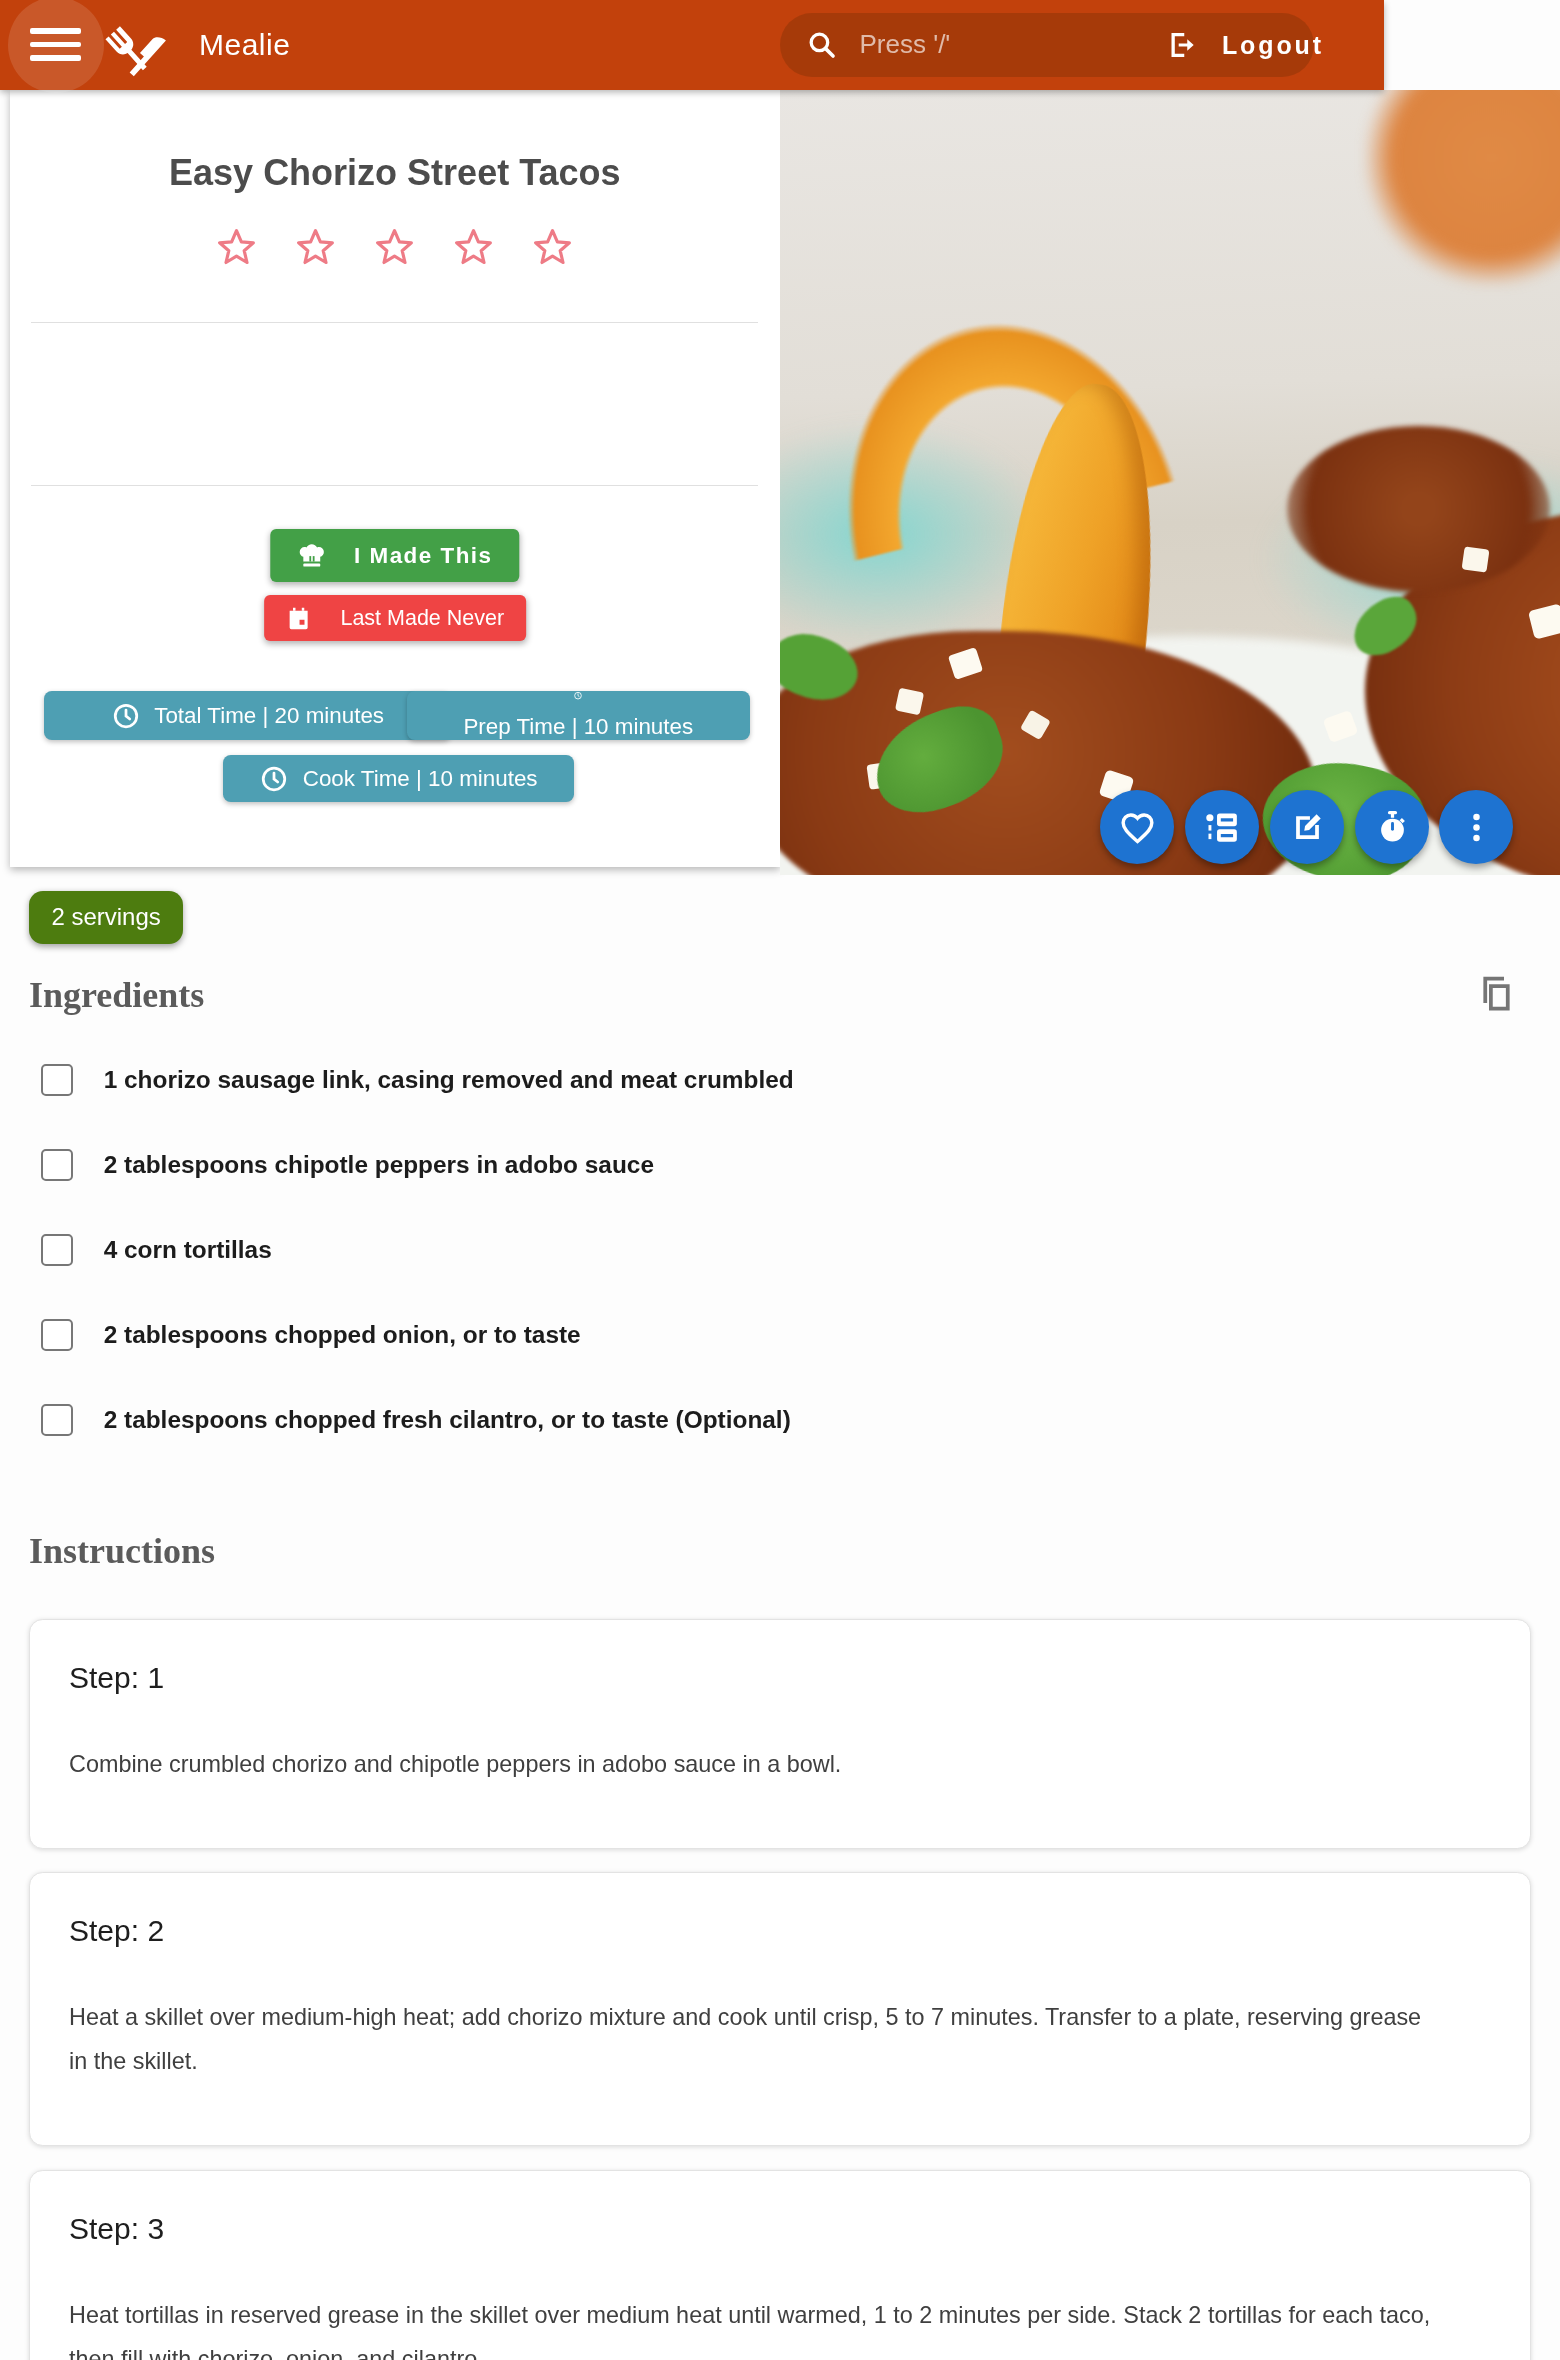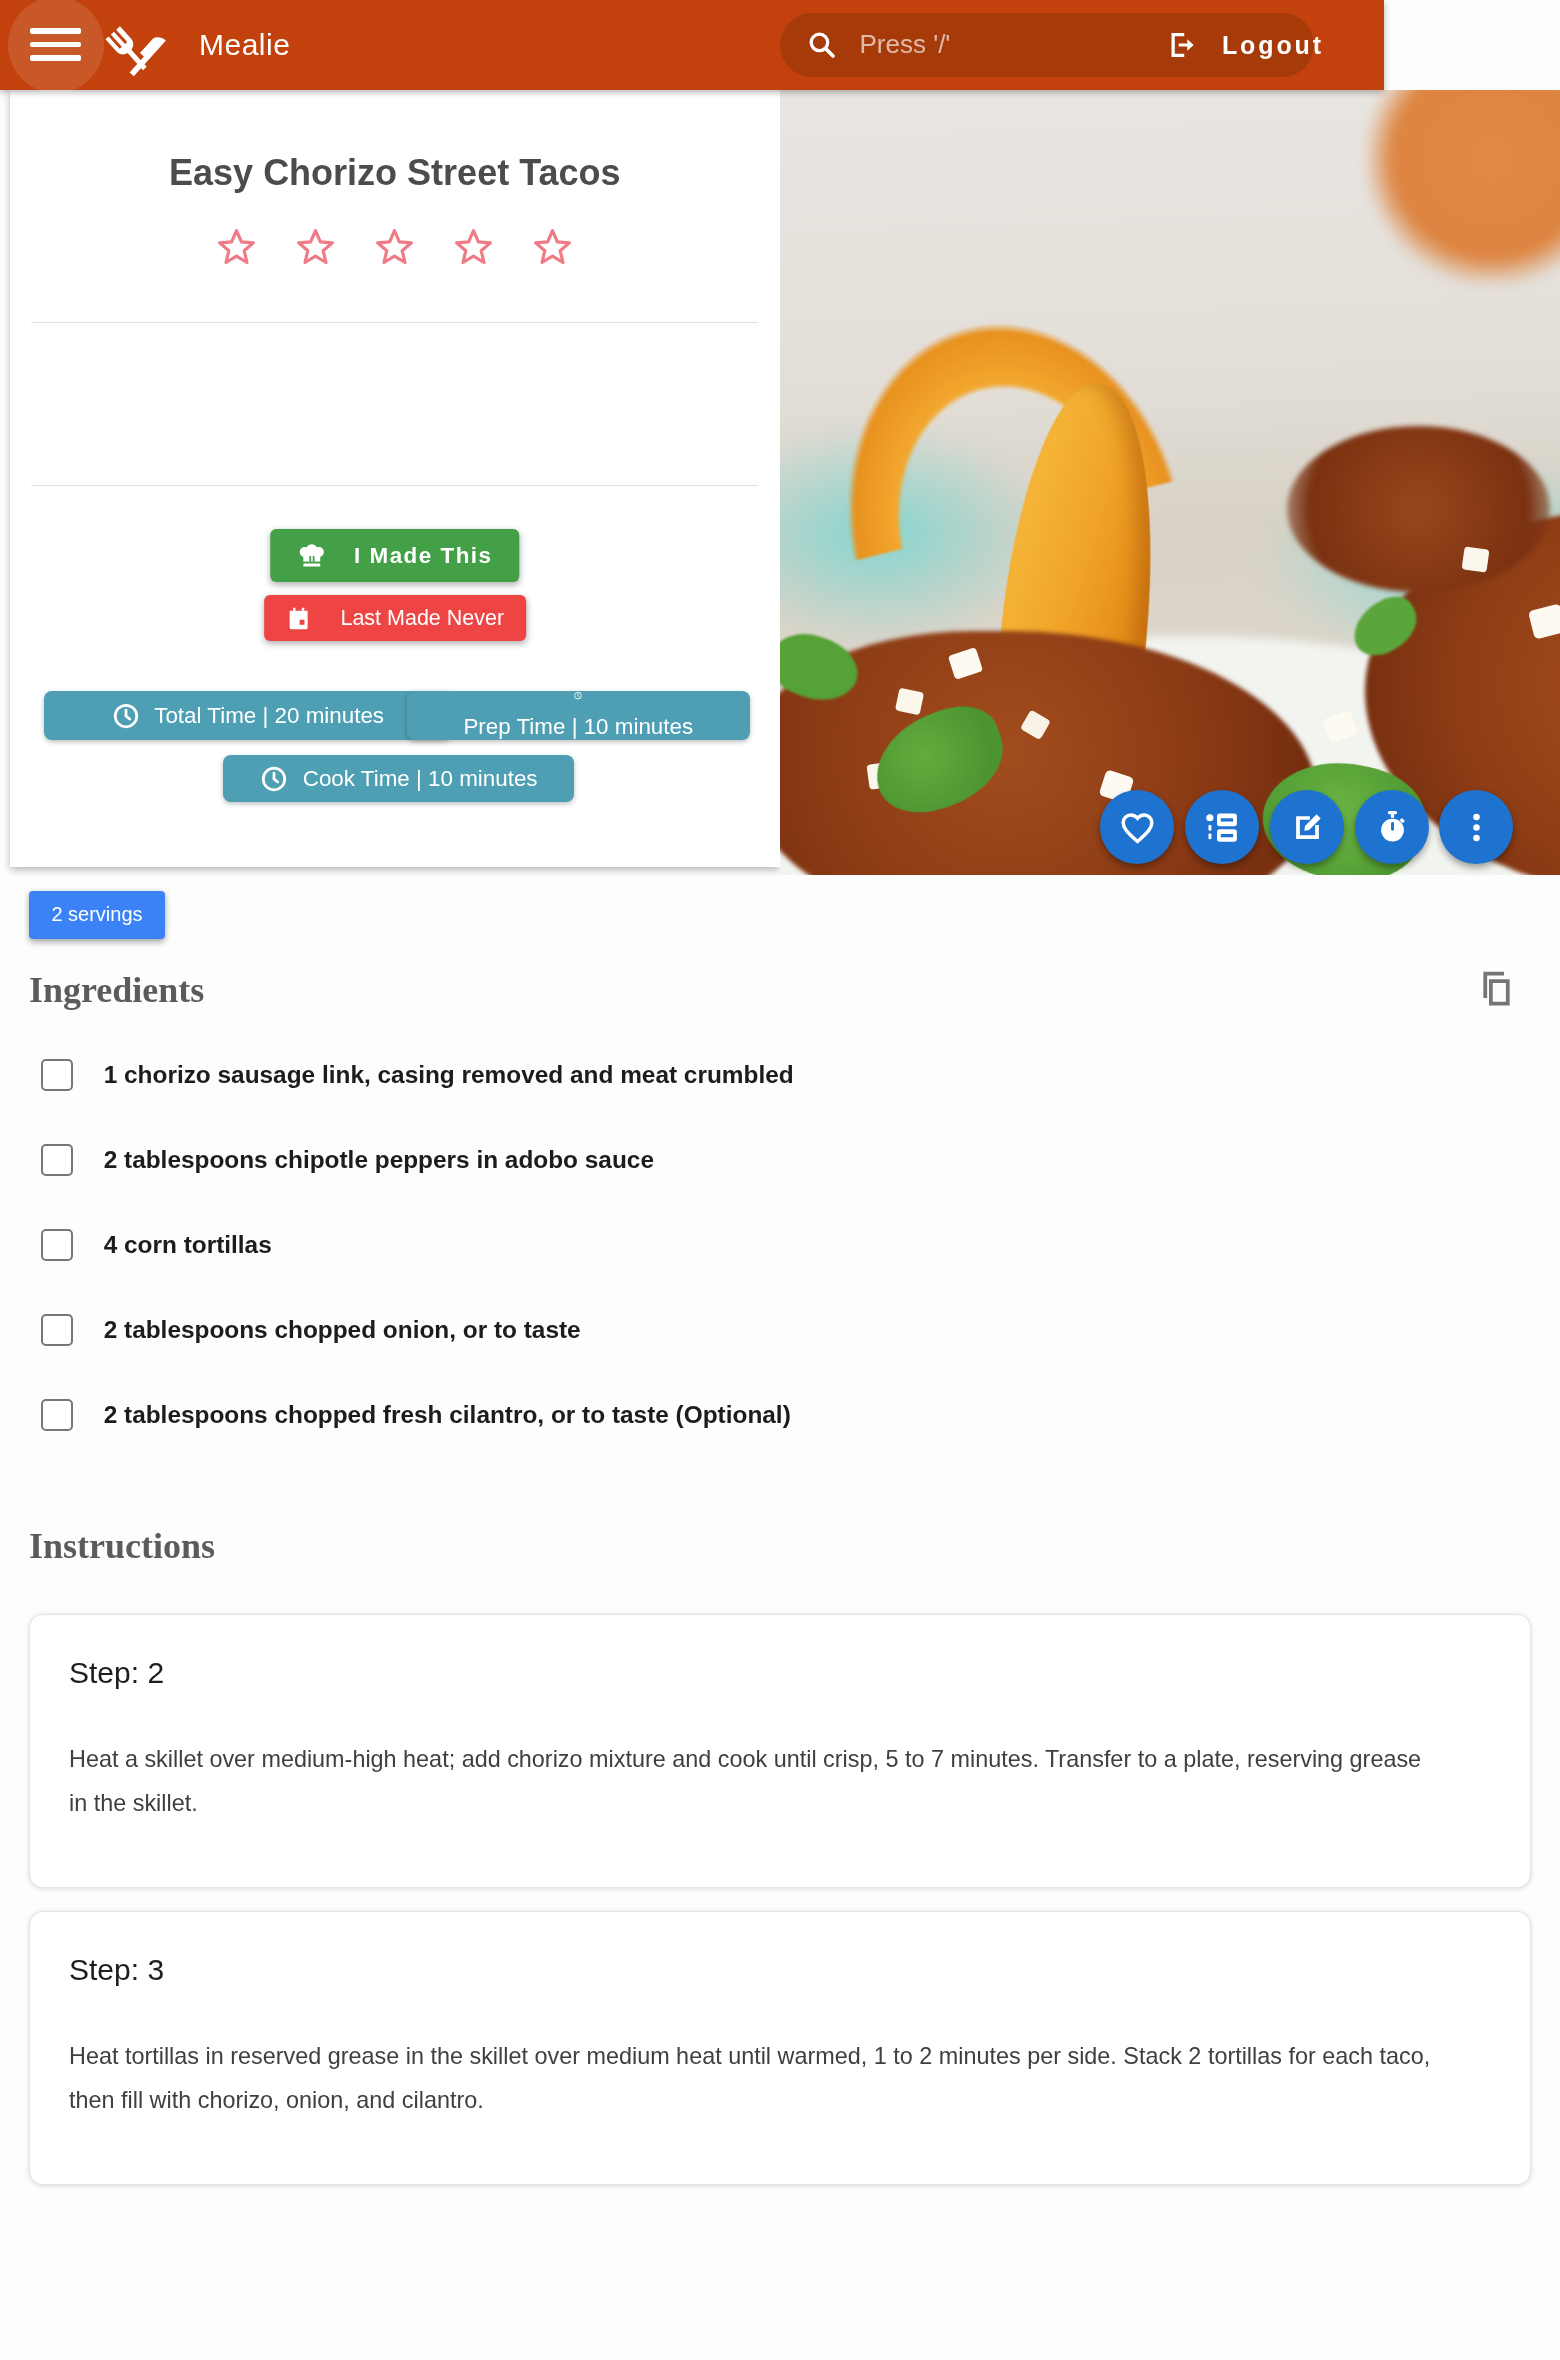--- a/index.html
+++ b/index.html
@@ -46,22 +46,22 @@
   
   .photo { position:absolute; left:780px; top:90px; width:780px; height:785px; overflow:hidden;
            background:linear-gradient(178deg,#e9e6e2 0%,#e2ded7 38%,#d8d2c6 55%,#e3ddd2 100%); z-index:10; }
   .photo div { position:absolute; }
   .fab { position:absolute; width:74px; height:74px; border-radius:50%; background:#1E73D1;
          display:flex; align-items:center; justify-content:center;
          box-shadow:0 3.9px 7.8px rgba(0,0,0,0.35); z-index:20; cursor:pointer; border:none; }
 
   
   .content { position:absolute; left:0; top:875px; width:1560px; padding:0 29px; background:#fdfdfd; }
-  .servings-chip { display:inline-block; margin-top:15.6px; padding:12.7px 22.4px; background:#3b82f6;
-                   color:#fff; font-size:20px; border-radius:4px;
+  .servings-chip { display:inline-block; margin-top:15.6px; padding:12.7px 22.4px; background:#4d7c0f;
+                   color:#fff; font-size:24px; border-radius:14px;
                    box-shadow:0 2.9px 5.9px rgba(0,0,0,0.35); cursor:pointer; }
   .section-head { display:flex; align-items:center; justify-content:space-between; margin-top:27px; }
   .section-title { color:#5b5b5b; font-size:36px; font-weight:600;font-family:Liberation Serif, serif; }
   .copy-btn { background:none; border:none; cursor:pointer; margin-right:11.7px; }
   .ing-list { margin-top:33px; }
   .ing-row { display:flex; align-items:center; gap:31px; min-height:56px; margin-bottom:29px;
              padding-left:11.7px; cursor:pointer; }
   .cbox { width:32px; height:32px; border:2.9px solid #777; border-radius:4.9px; background:#fff; flex:0 0 auto; }
   .ing-text { color:#1c1c1c; font-size:24.4px; font-weight:bold; }
   .instructions-title { margin-top:82px; }
@@ -272,20 +272,24 @@
       <span class="ing-text">2 tablespoons chopped onion, or to taste</span>
     </div>
     <div class="ing-row">
       <span class="cbox"></span>
       <span class="ing-text">2 tablespoons chopped fresh cilantro, or to taste (Optional)</span>
     </div>
   </div>
 
   <h2 class="section-title instructions-title">Instructions</h2>
 
+  <section class="step-card">
+    <div class="step-label">Step: 1</div>
+    <p class="step-text">Combine crumbled chorizo and chipotle peppers in adobo sauce in a bowl.</p>
+  </section>
 
   <section class="step-card">
     <div class="step-label">Step: 2</div>
     <p class="step-text">Heat a skillet over medium-high heat; add chorizo mixture and cook until crisp, 5 to 7 minutes. Transfer to a plate, reserving grease in the skillet.</p>
   </section>
 
   <section class="step-card">
     <div class="step-label">Step: 3</div>
     <p class="step-text">Heat tortillas in reserved grease in the skillet over medium heat until warmed, 1 to 2 minutes per side. Stack 2 tortillas for each taco, then fill with chorizo, onion, and cilantro.</p>
   </section>

